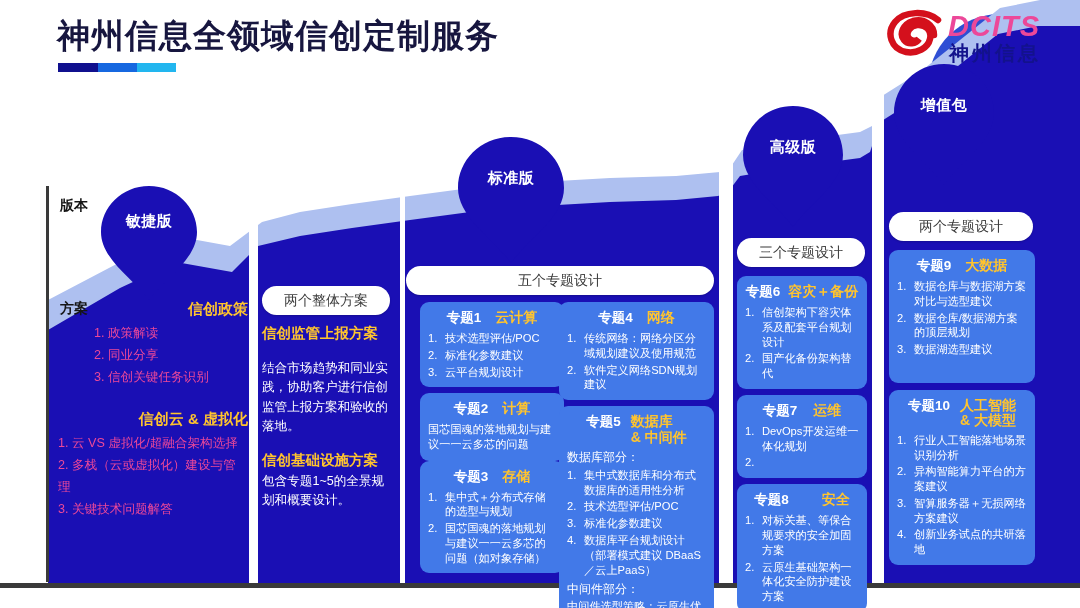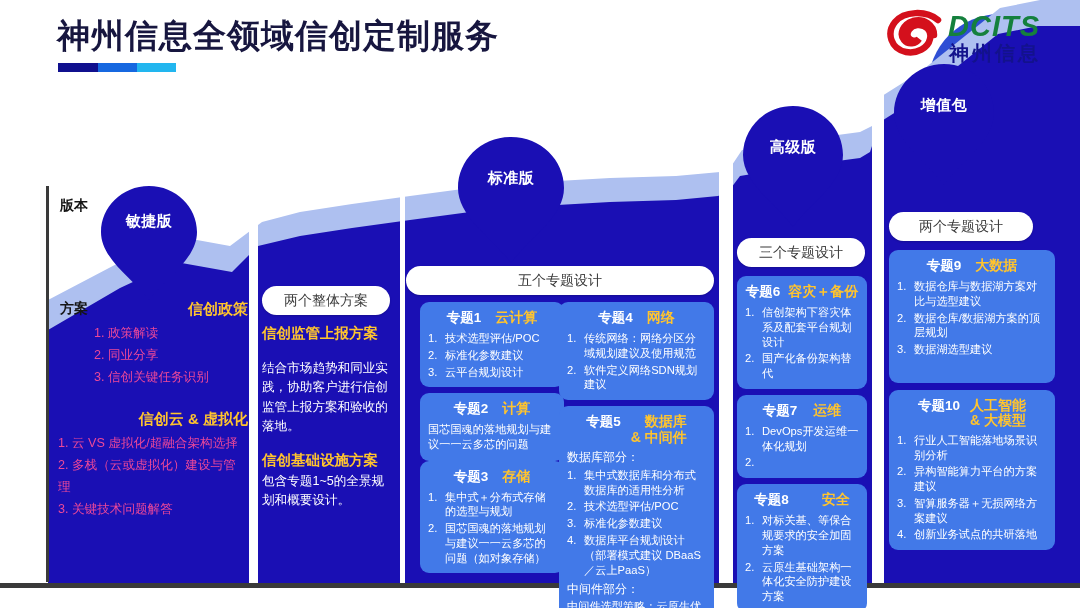--- a/index.html
+++ b/index.html
@@ -13,37 +13,37 @@
 
   
   #title{position:absolute;left:57px;top:14px;font-size:33px;font-weight:bold;
          color:#17163f;letter-spacing:1px;white-space:nowrap;}
   #titlebar{position:absolute;left:58px;top:63px;width:118px;height:9px;
             background:linear-gradient(to right,#10108e 0%,#10108e 34%,#1668e0 34%,#1668e0 67%,#22b6ef 67%,#22b6ef 100%);}
 
   
   #logo{position:absolute;right:14px;top:8px;width:180px;height:62px;}
   #logo .dcits{position:absolute;left:62px;top:2px;font-size:29px;font-weight:bold;
-               color:#15803d;letter-spacing:1px;font-style:italic;}
+               color:#ec4899;letter-spacing:1px;font-style:italic;}
   #logo .cn{position:absolute;left:63px;top:32px;font-size:20px;font-weight:bold;color:#13128c;letter-spacing:3px;}
 
   
   #axis{position:absolute;left:46px;top:186px;width:3px;height:396px;background:#3a3a3a;}
   .axlabel{position:absolute;font-size:14px;font-weight:bold;color:#151515;}
 
   
   .col{position:absolute;box-sizing:border-box;}
 
   .pill{background:#ffffff;border-radius:20px;height:29px;display:flex;align-items:center;
         justify-content:center;font-size:14px;color:#3b3b3b;box-shadow:0 1px 2px rgba(0,0,0,.18);}
 
   .card{background:#4279e8;border-radius:9px;padding:7px 8px 8px 8px;box-sizing:border-box;}
   .cardhead{display:flex;align-items:baseline;justify-content:center;gap:14px;margin-bottom:4px;}
   .cardhead .t{font-size:13.5px;color:#ffffff;font-weight:bold;}
-  .cardhead .k{font-size:14px;color:#ffc42e;font-weight:bold;line-height:1.1;text-align:right;}
+  .cardhead .k{font-size:14px;color:#ffc42e;font-weight:bold;line-height:1.1;text-align:left;}
   .li{display:flex;font-size:11.2px;color:#ffffff;line-height:1.32;margin-top:2px;}
   .li .n{flex:0 0 17px;}
   .li .x{flex:1;}
   .plain{font-size:11.2px;color:#fff;line-height:1.35;}
   .sub{font-size:12px;color:#fff;margin:3px 0 1px;}
 
   .h-or{font-size:15px;font-weight:bold;color:#ffc42e;text-align:right;margin:6px 0 3px;}
   .body-w{font-size:12.6px;color:#fff;line-height:1.55;}
   .num-w{font-size:12.6px;color:#ec4899;line-height:1.75;}
 
@@ -301,21 +301,21 @@
           <span class="n">1.</span>
           <span class="x">对标关基、等保合规要求的安全加固方案</span>
         </div>
       <div class="li">
           <span class="n">2.</span>
           <span class="x">云原生基础架构一体化安全防护建设方案</span>
         </div>
     </div>
   </div>
 
-  <div class="col" style="left:889px;top:212px;width:166px;height:371px">
+  <div class="col" style="left:889px;top:212px;width:146px;height:371px">
     <div class="pill" style="width:144px">两个专题设计</div>
 
     <div class="card" style="margin-top:9px;height:133px">
       <div class="cardhead" style="gap:14px">
         <span class="t">专题9</span>
         <span class="k">大数据</span>
       </div>
       <div class="li">
           <span class="n">1.</span>
           <span class="x">数据仓库与数据湖方案对比与选型建议</span>

